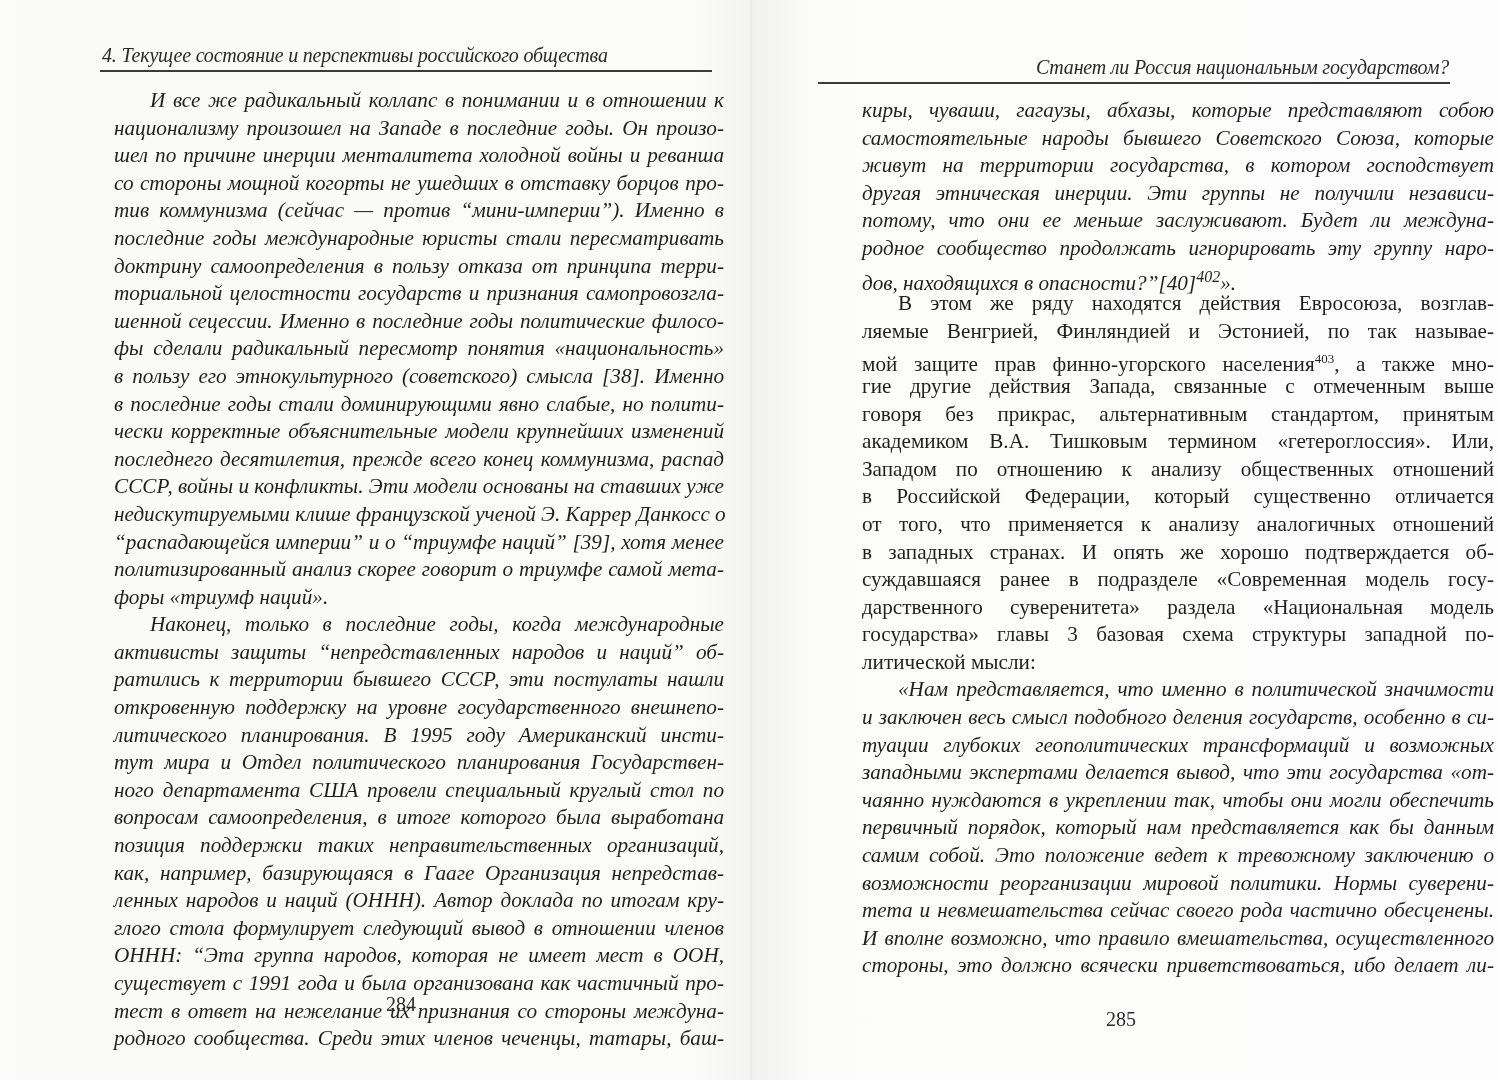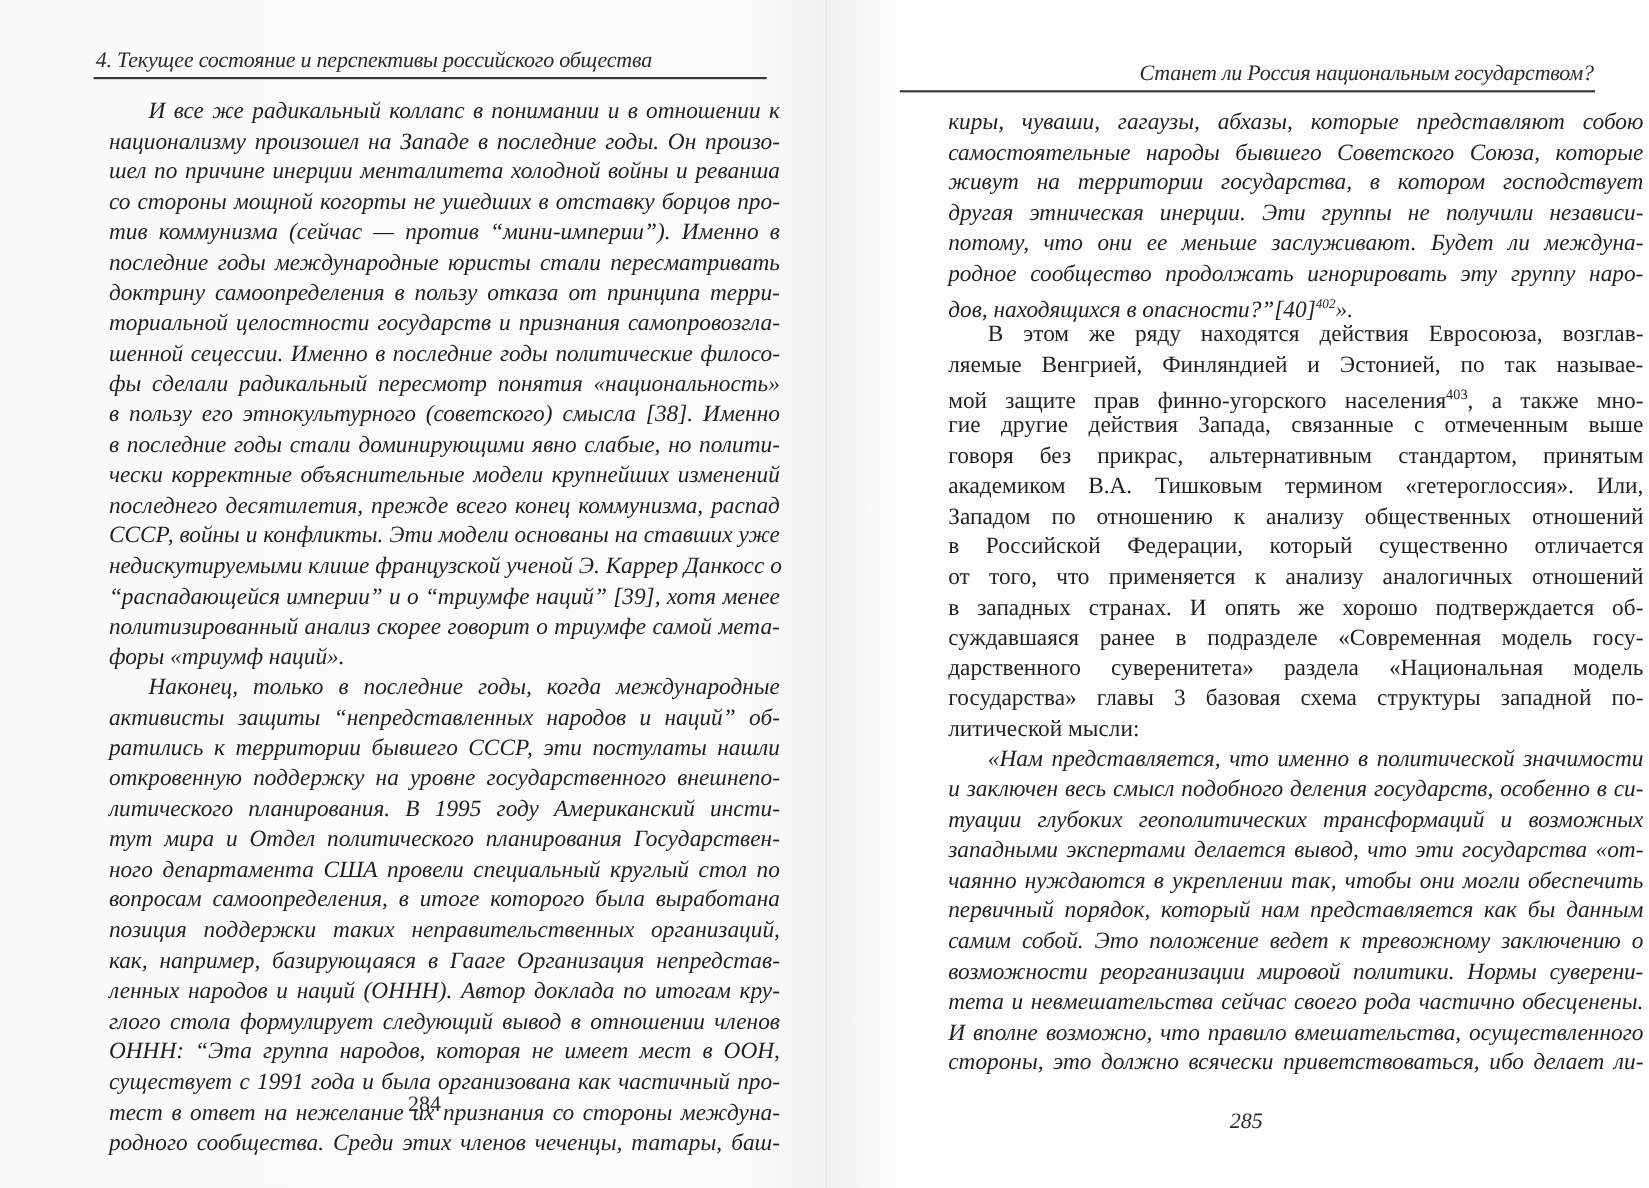--- a/index.html
+++ b/index.html
@@ -5,21 +5,21 @@
     html, body { margin: 0; padding: 0; }
     body {
       width: 1499px; height: 1080px; overflow: hidden;
       background: #fbfbfa;
       font-family: "Liberation Serif", "DejaVu Serif", serif;
       color: #1f1f1f;
       position: relative;
     }
     .spread { position: absolute; inset: 0; }
     .page { position: absolute; top: 0; height: 1080px; }
-    .page-left { left: 1px; width: 752px; background: linear-gradient(to right, #fafaf9 0%, #fbfbfa 90%, #f1f1ef 100%); }
+    .page-left { left: 16px; width: 752px; background: linear-gradient(to right, #fafaf9 0%, #fbfbfa 90%, #f1f1ef 100%); }
     .page-right { left: 752px; width: 747px; background: linear-gradient(to right, #f0f0ee 0%, #fcfcfb 8%, #fdfdfd 100%); }
     .gutter { position: absolute; left: 750px; top: 0; width: 4px; height: 1080px; background: #ebebea; }
 
     .running-head {
       position: absolute;
       font-style: italic;
       font-size: 20px;
       letter-spacing: -0.2px;
       color: #2a2a2a;
       white-space: nowrap;
@@ -97,21 +97,21 @@
   <div class="page page-right">
     <div class="running-head" style="right:50px; top:56px;">Станет ли Россия национальным государством?</div>
     <div class="rule" style="left:66px; top:82px; width:632px;"></div>
     <div class="text-block" id="right-text" style="left:66px; top:97px; width:632px;margin-left:44px;">
         <div class="line it"><span>киры, чуваши, гагаузы, абхазы, которые представляют собою</span></div>
         <div class="line it"><span>самостоятельные народы бывшего Советского Союза, которые</span></div>
         <div class="line it"><span>живут на территории государства, в котором господствует</span></div>
         <div class="line it"><span>другая этническая инерции. Эти группы не получили независи-</span></div>
         <div class="line it"><span>потому, что они ее меньше заслуживают. Будет ли междуна-</span></div>
         <div class="line it"><span>родное сообщество продолжать игнорировать эту группу наро-</span></div>
-        <div class="line it last"><span>дов, находящихся в опасности?”[40]</span><sup style="font-size: 12px;">402</sup><span>».</span></div>
+        <div class="line it last"><span>дов, находящихся в опасности?”[40]</span><sup style="font-size: 16px;">402</sup><span>».</span></div>
         <div class="line rm indent"><span>В этом же ряду находятся действия Евросоюза, возглав-</span></div>
         <div class="line rm"><span>ляемые Венгрией, Финляндией и Эстонией, по так называе-</span></div>
         <div class="line rm"><span>мой защите прав финно-угорского населения</span><sup style="font-size: 13px;">403</sup><span>, а также мно-</span></div>
         <div class="line rm"><span>гие другие действия Запада, связанные с отмеченным выше</span></div>
         <div class="line rm"><span>говоря без прикрас, альтернативным стандартом, принятым</span></div>
         <div class="line rm"><span>академиком В.А. Тишковым термином «гетероглоссия». Или,</span></div>
         <div class="line rm"><span>Западом по отношению к анализу общественных отношений</span></div>
         <div class="line rm"><span>в Российской Федерации, который существенно отличается</span></div>
         <div class="line rm"><span>от того, что применяется к анализу аналогичных отношений</span></div>
         <div class="line rm"><span>в западных странах. И опять же хорошо подтверждается об-</span></div>
@@ -124,15 +124,15 @@
         <div class="line it"><span>туации глубоких геополитических трансформаций и возможных</span></div>
         <div class="line it"><span>западными экспертами делается вывод, что эти государства «от-</span></div>
         <div class="line it"><span>чаянно нуждаются в укреплении так, чтобы они могли обеспечить</span></div>
         <div class="line it"><span>первичный порядок, который нам представляется как бы данным</span></div>
         <div class="line it"><span>самим собой. Это положение ведет к тревожному заключению о</span></div>
         <div class="line it"><span>возможности реорганизации мировой политики. Нормы суверени-</span></div>
         <div class="line it"><span>тета и невмешательства сейчас своего рода частично обесценены.</span></div>
         <div class="line it"><span>И вполне возможно, что правило вмешательства, осуществленного</span></div>
         <div class="line it"><span>стороны, это должно всячески приветствоваться, ибо делает ли-</span></div>
       </div>
-    <div class="page-num" style="left:341px; top:1008px;font-style:italic;">285</div>
+    <div class="page-num" style="left:329px; top:1008px;">285</div>
   </div>
 </div>
 
 </body></html>

